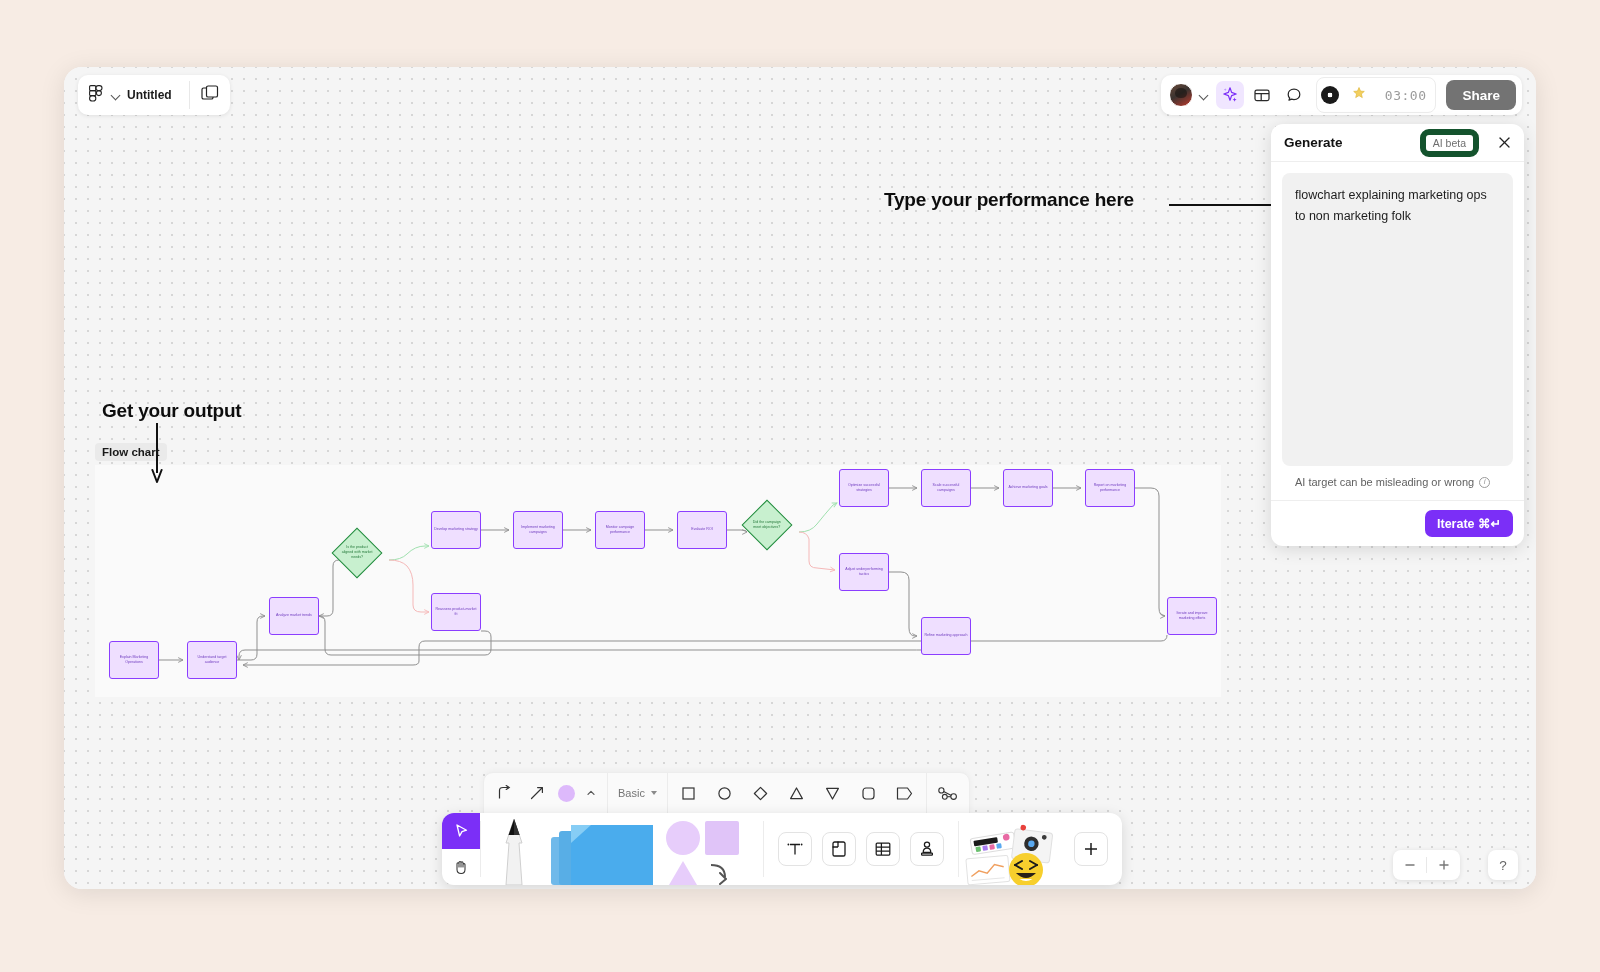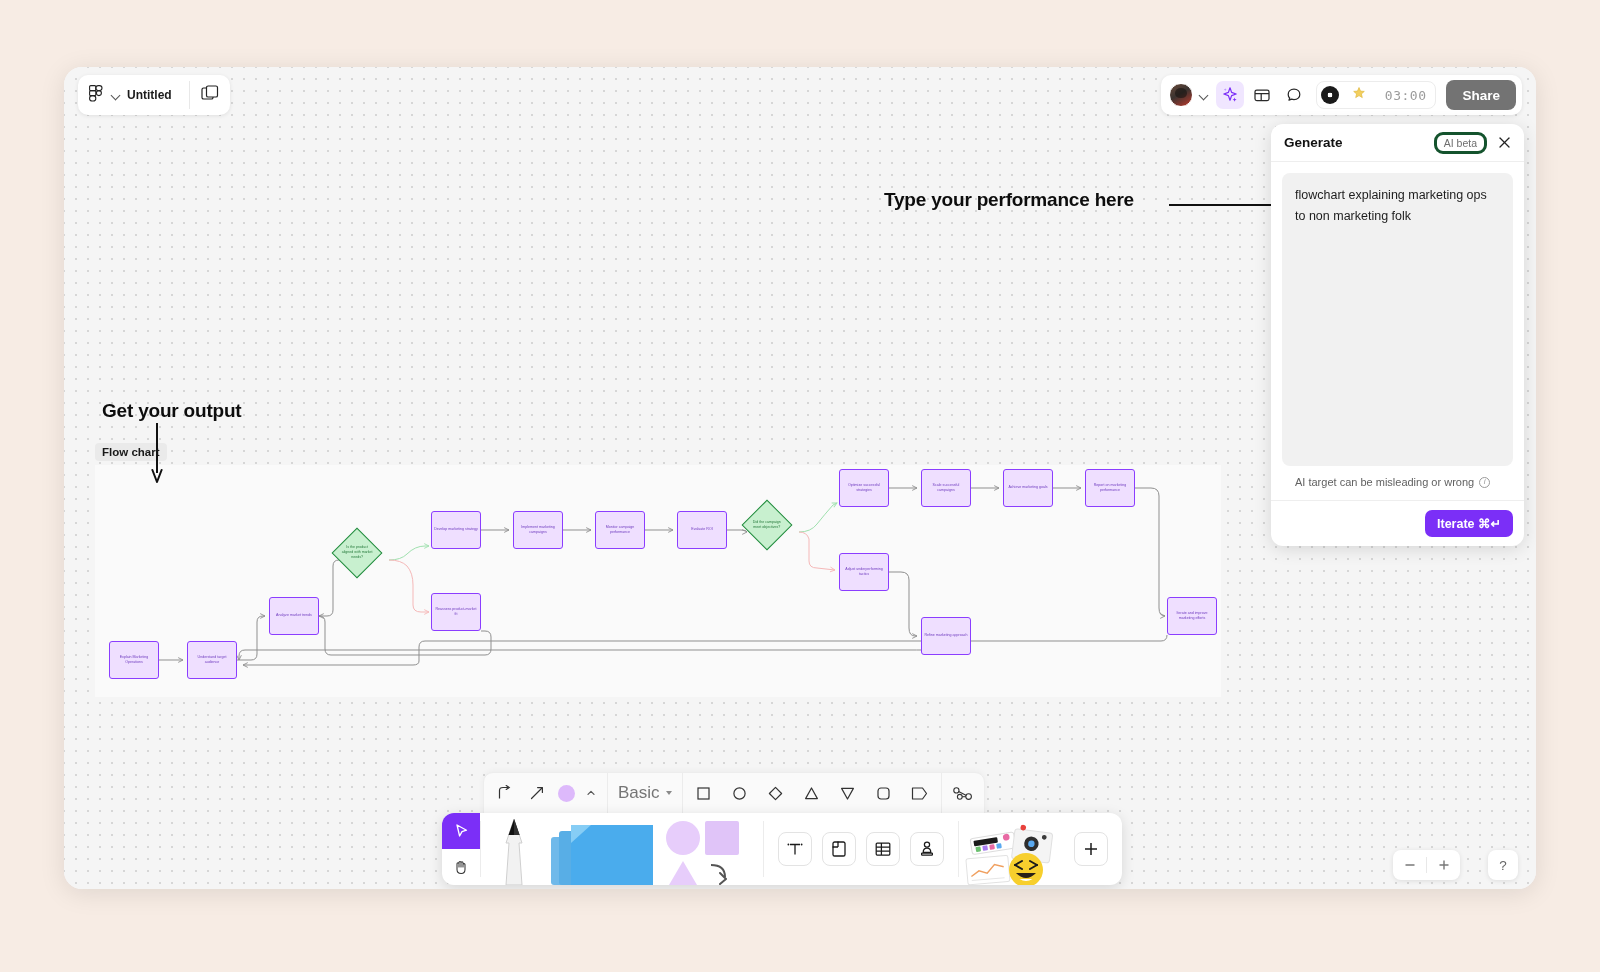--- a/index.html
+++ b/index.html
@@ -68,21 +68,21 @@
     background: rgba(20,16,14,.55);
   }
   .hdr-icon {
     width: 28px; height: 28px; border-radius: 7px;
     display:flex; align-items:center; justify-content:center;
     flex:none;
   }
   .hdr-icon.active { background: #f0e6ff; }
   #timer-widget {
     display:flex; align-items:center; gap:18px;
-    height: 28px; padding: 0 9px 0 4px;
+    height: 36px; padding: 0 9px 0 4px;
     border:1px solid #ececec; border-radius: 8px; margin-left: 4px;
   }
   #timer-widget .disc{
     width:18px;height:18px;border-radius:50%;
     background: radial-gradient(circle at 50% 50%, #ffffff 0 2.2px, #1a1a1a 2.6px 100%);
     flex:none;
   }
   .timer-text{ font-family:"DejaVu Sans Mono", monospace; font-size:13px; color:#9b9b9b; letter-spacing:.5px;}
   #share-btn {
     background:#737373; color:#fff; font-size:13.5px; font-weight:700;
@@ -145,21 +145,21 @@
     border:1px solid #ededed;
     border-radius: 10px 10px 0 0;
     display:flex; align-items:center;
     z-index: 18;
     box-shadow: 0 -1px 6px rgba(0,0,0,0.04);
   }
   #shape-toolbar .grp { display:flex; align-items:center; height:100%; padding: 0 10px; gap: 10px;}
   #shape-toolbar .sep { width:1px; height: 100%; background:#ececec; }
   .tool-sq { width:22px;height:22px; display:flex;align-items:center;justify-content:center; cursor:pointer;}
   .swatch { width:17px;height:17px;border-radius:50%;background:#ddb9fb; }
-  .basic-label { font-size:17px; color:#757575; }
+  .basic-label { font-size:11px; color:#757575; }
   .caret { width:0;height:0;border-left:3.5px solid transparent;border-right:3.5px solid transparent;border-top:4px solid #8a8a8a;}
   
   #dock {
     position:absolute; left: 378px; top: 746px;
     height: 72px; width: 680px;
     background:#ffffff;
     border-radius: 12px;
     box-shadow: 0 3px 14px rgba(0,0,0,0.13);
     display:flex; align-items:stretch;
     z-index: 19;
@@ -203,26 +203,26 @@
     position:absolute; right: 12px; top: 57px;
     width: 253px;
     background:#fff;
     border-radius: 12px;
     box-shadow: 0 3px 18px rgba(0,0,0,0.13);
     z-index: 25;
     overflow:hidden;
   }
   #gp-header {
     height: 38px; display:flex;align-items:center;
-    padding: 0 10px 0 13px; gap: 8px;
+    padding: 0 10px 0 13px; gap: 16px;
     border-bottom:1px solid #eeeeee;
   }
   #gp-title{ font-size:13.5px; font-weight:700; color:#111; flex:1;}
   #gp-badge{
-    font-size:10.5px; color:#6e6e6e; border:3px solid #14532d;
+    font-size:10.5px; color:#6e6e6e; border:6px solid #14532d;
     border-radius: 9px; padding: 2px 7px;
   }
   #gp-body { padding: 11px 11px 0 11px; }
   #gp-input {
     background:#f1f1f1; border-radius: 8px;
     height: 293px; padding: 12px 13px;
     font-size: 12.5px; line-height: 1.65; color: #1d1d1d;
   }
   #gp-note {
     display:flex;align-items:center;gap:5px;

